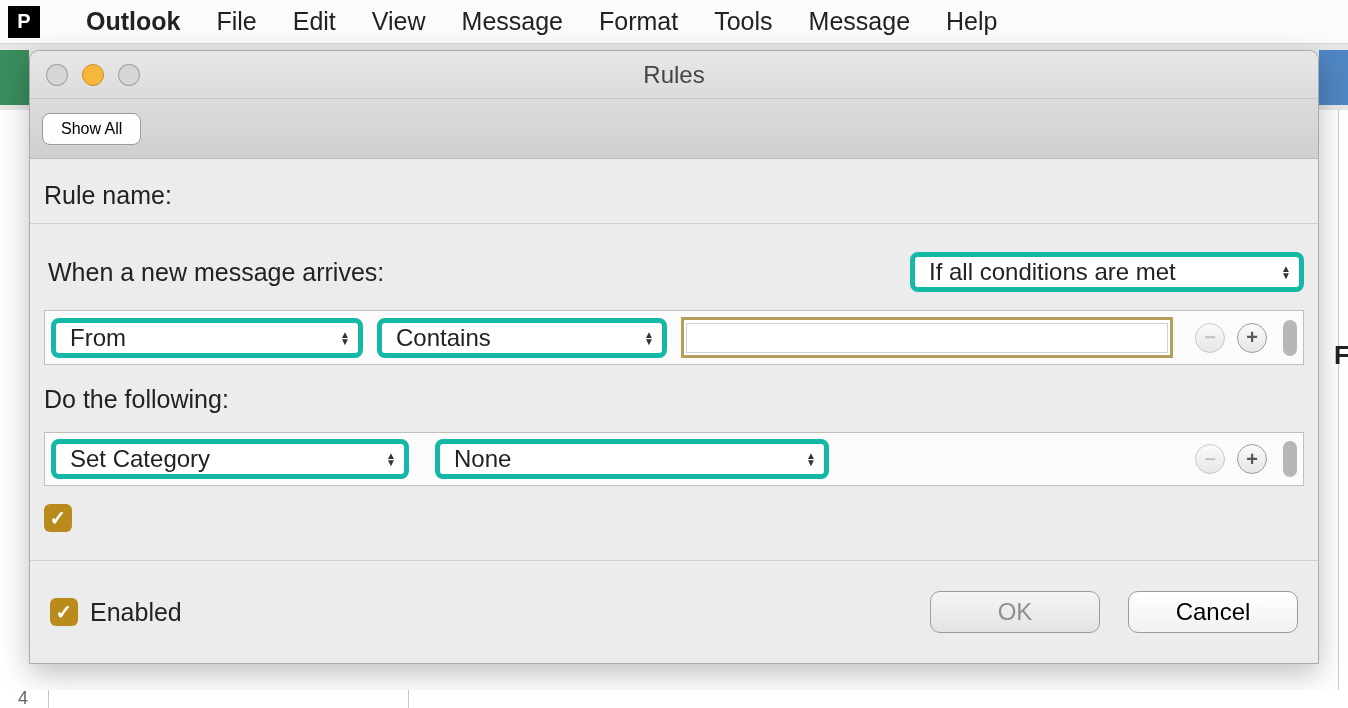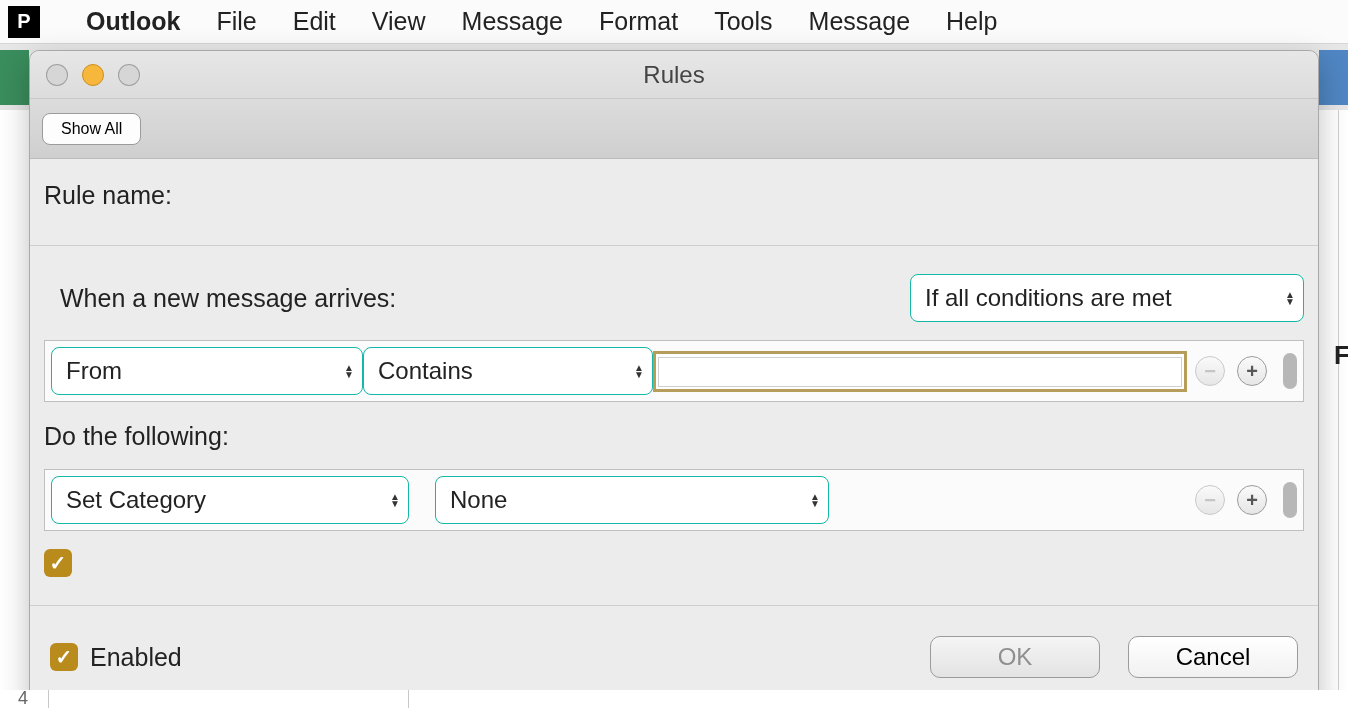--- a/index.html
+++ b/index.html
@@ -100,64 +100,64 @@
     font-size: 16px;
   }
 
   .content {
     padding: 22px 14px 0 14px;
     background: #ececec;
     font-size: 25px;
   }
 
   .row { display: flex; align-items: center; }
-  .rule-name-row { margin-bottom: 35px; }
+  .rule-name-row { margin-bottom: 13px; }
   .rule-name-row label { white-space: nowrap; }
   .rule-name-input {
     width: 660px; height: 44px;
     border: 1px solid #8a8a8a;
     background: #fff;
     font-size: 25px;
     padding: 2px 8px;
   }
 
   hr.sep {
     border: none; border-top: 1px solid #cfcfcf;
     margin: 0 -14px;
   }
 
   .section-head {
     display: flex; align-items: center; justify-content: space-between;
-    margin: 28px 0 18px 16px;
+    margin: 28px 0 18px 4px;
   }
   .section-head .label { font-size: 25px; }
 
   .popup {
     position: relative;
     background: #fff;
-    border: 1px solid #14b8a6;
+    border: 5px solid #14b8a6;
     border-radius: 8px;
-    height: 48px;
+    height: 40px;
     display: flex; align-items: center;
     padding: 0 34px 0 14px;
     font-size: 24px;
     white-space: nowrap;
   }
   .popup .stepper-icon {
     position: absolute; right: 8px; top: 50%;
     transform: translateY(-50%);
     display: flex; flex-direction: column; line-height: 7px;
     font-size: 10px; color: #333;
   }
 
   .cond-container {
     border: 1px solid #bfbfbf;
     background: #fbfbfb;
     padding: 6px;
-    display: flex; align-items: center; gap: 0;
+    display: flex; align-items: center; gap: 14px;
     margin-bottom: 20px;
   }
   .cond-container .popup.med { width: 312px; }
   .cond-container .popup.med2 { width: 290px; }
   .cond-input-wrap {
     flex: 1;
     border: 3px solid #b79d5a;
     padding: 2px;
     background: #fff;
   }

